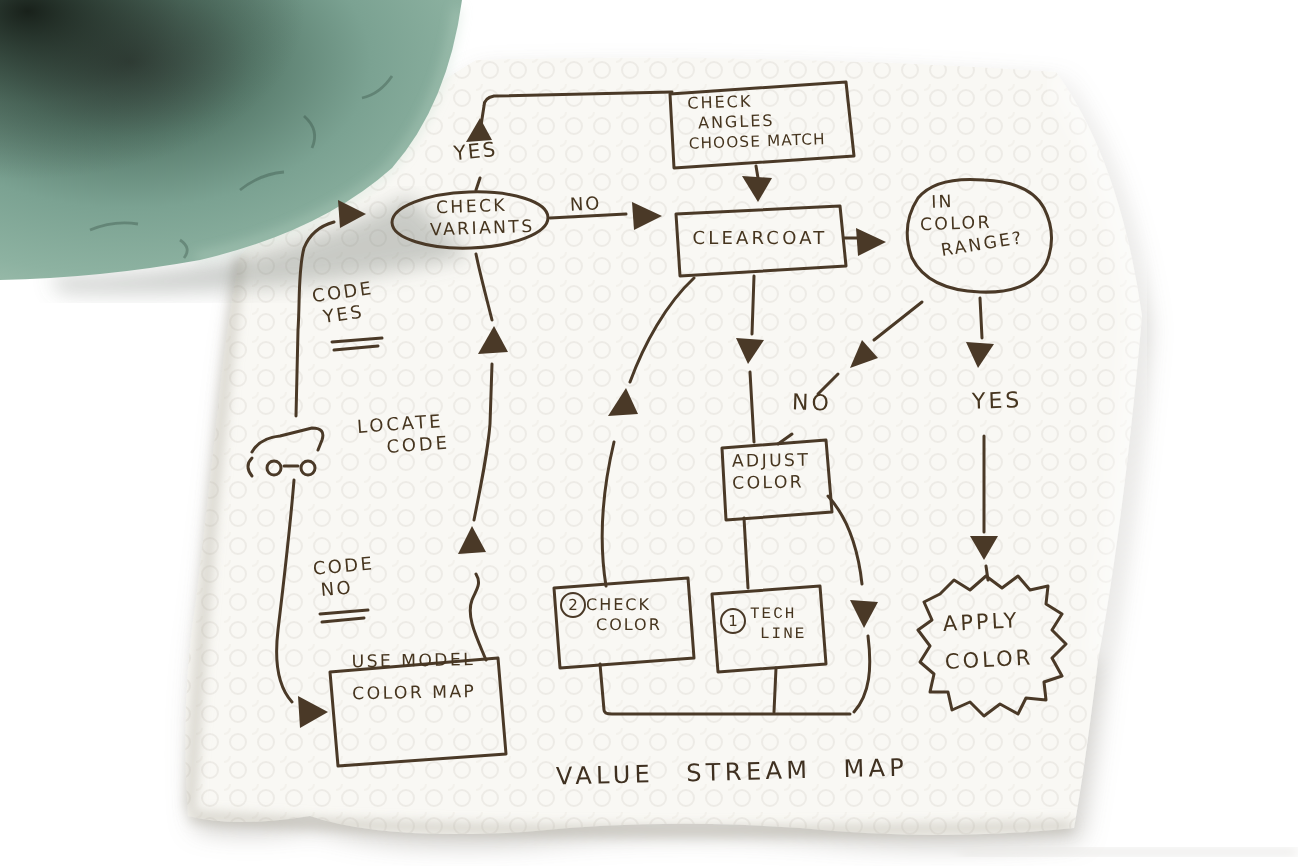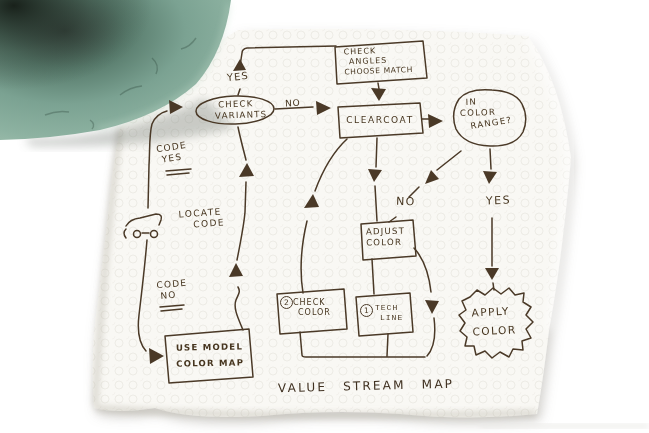--- a/index.html
+++ b/index.html
@@ -174,21 +174,21 @@
   </div>
 
   <div class="hand" style="left:356px;top:295px;width:57px;height:41px;">
     <span class="badge" style="left:4px;top:9px;">1</span>
     <div class="node-text t-sm" style="position:absolute;left:19px;top:8px;font-family:Liberation Mono, monospace;">
       <span class="ln">TECH</span>
       <span class="ln" style="margin-left:5px">LINE</span>
     </div>
   </div>
 
-  <div class="hand node-text t-md" style="left:176px;top:339px;width:74px;font-weight:700;transform:rotate(-1deg);line-height:1.9;">
+  <div class="hand node-text t-md" style="left:176px;top:323px;width:74px;font-weight:400;transform:rotate(-1deg);line-height:1.9;">
     <span class="ln">USE MODEL</span>
     <span class="ln">COLOR MAP</span>
   </div>
 
   <div class="hand node-text t-lg" style="left:472px;top:302px;width:58px;transform:rotate(-3deg);line-height:1.8;">
     <span class="ln">APPLY</span>
     <span class="ln">COLOR</span>
   </div>
 
   <div class="hand node-text" style="left:179px;top:207px;width:70px;font-size:9px;letter-spacing:1.4px;transform:rotate(-4deg);">

